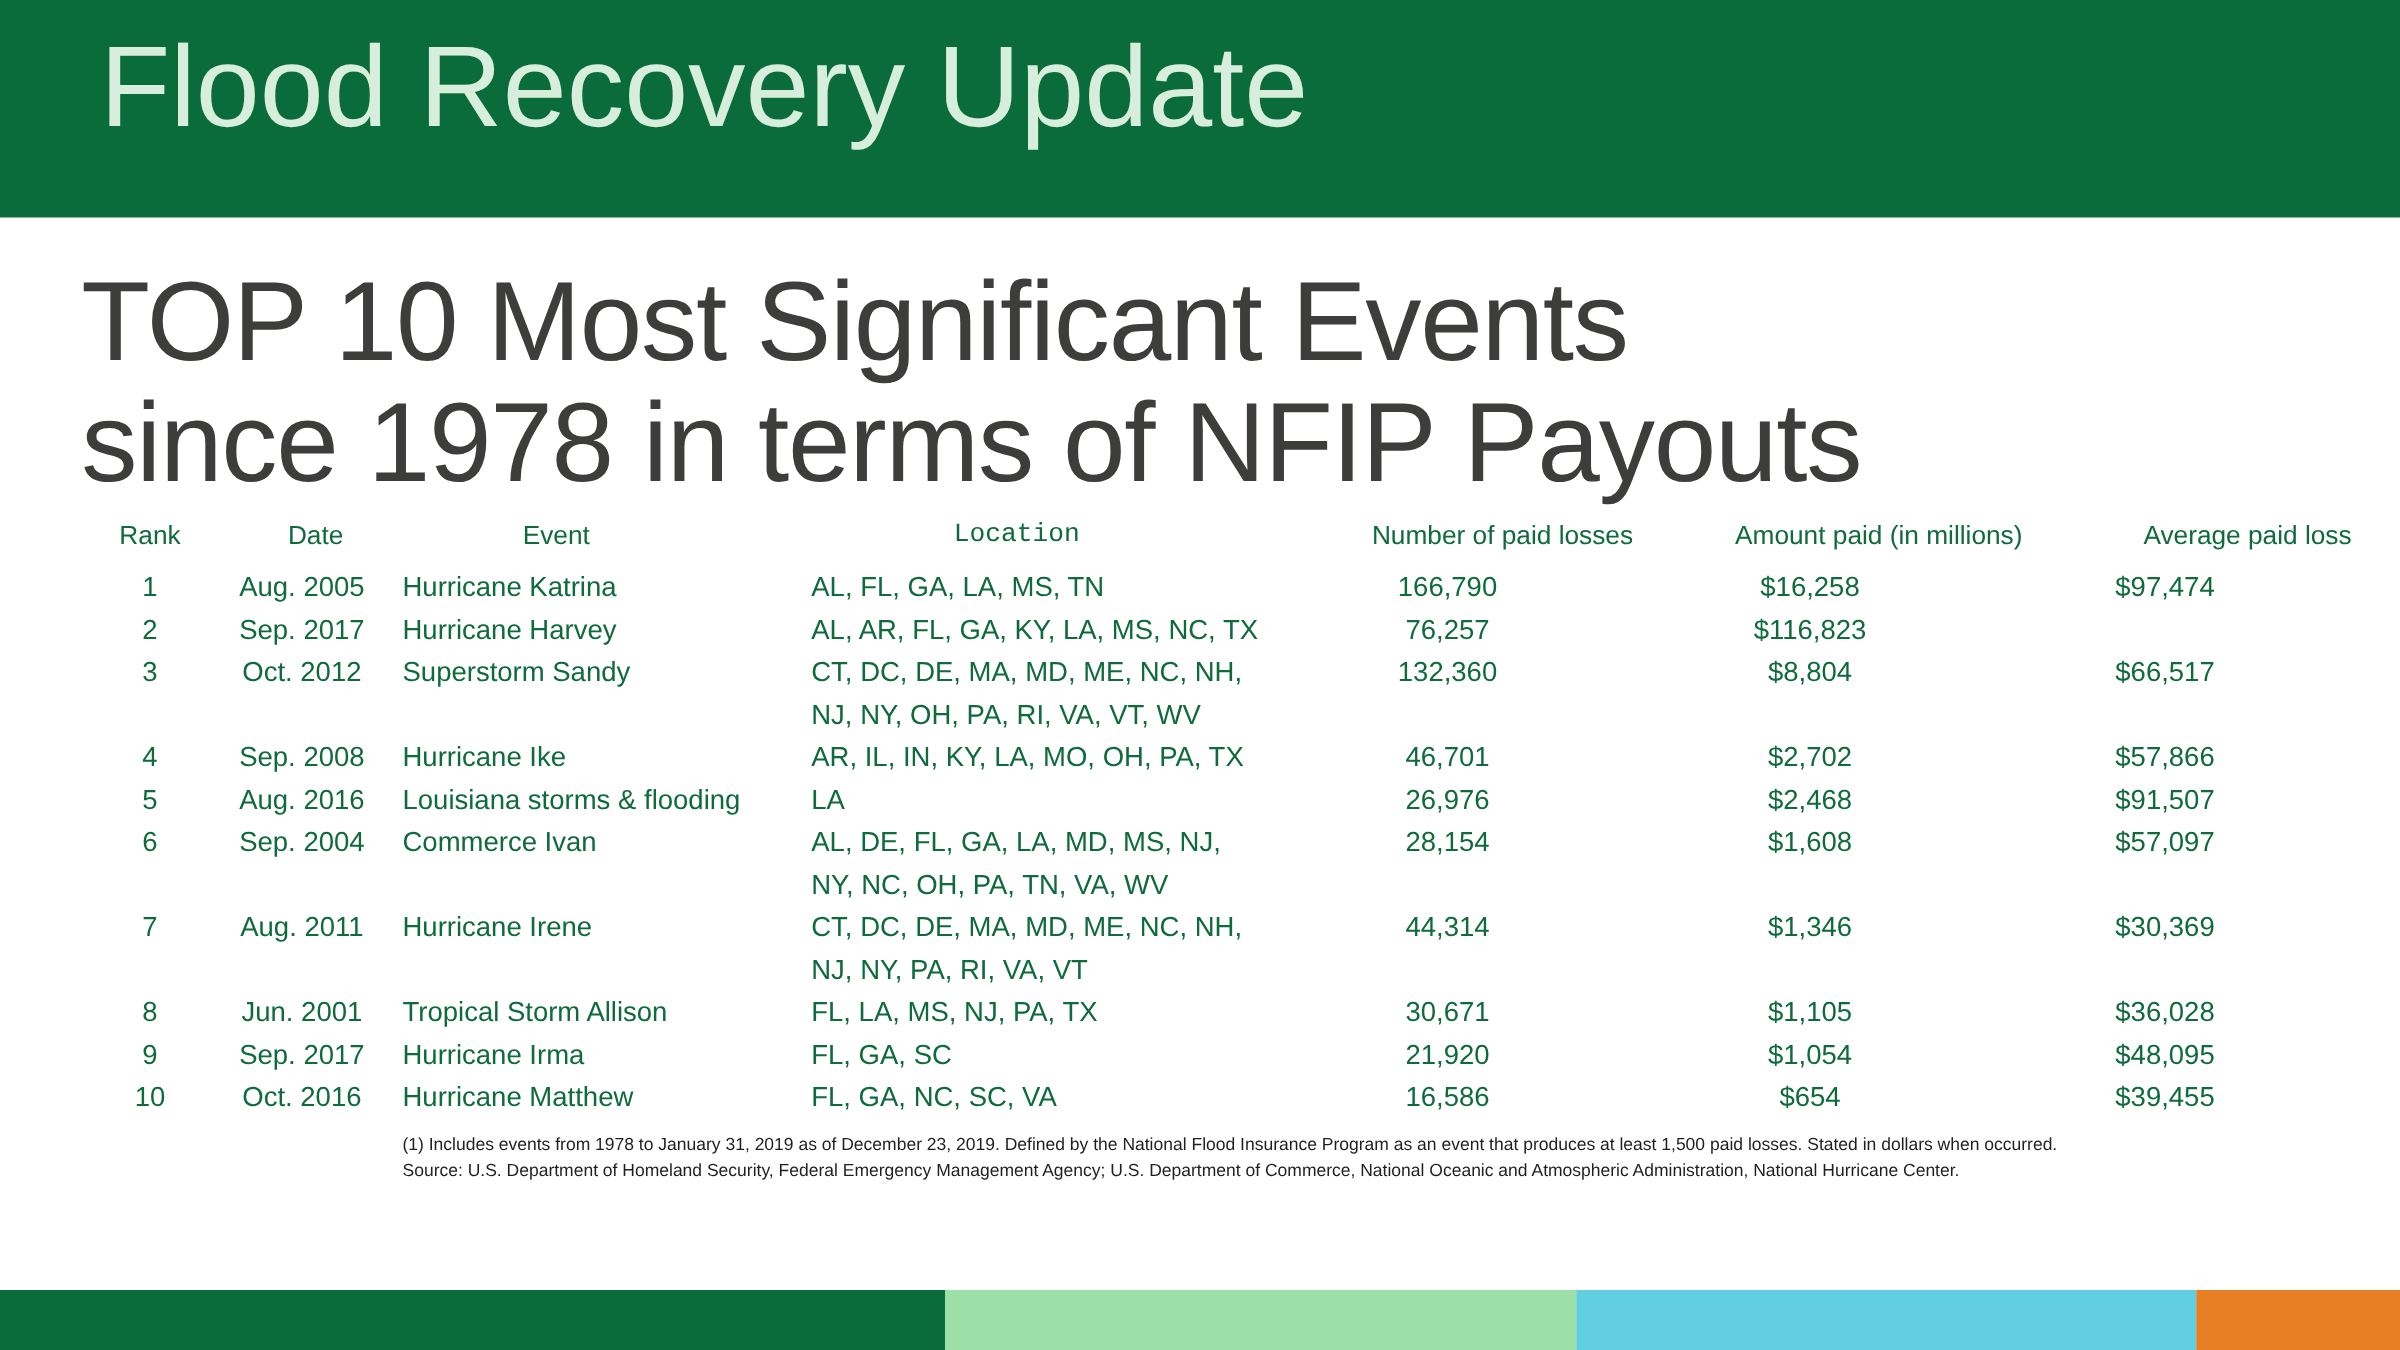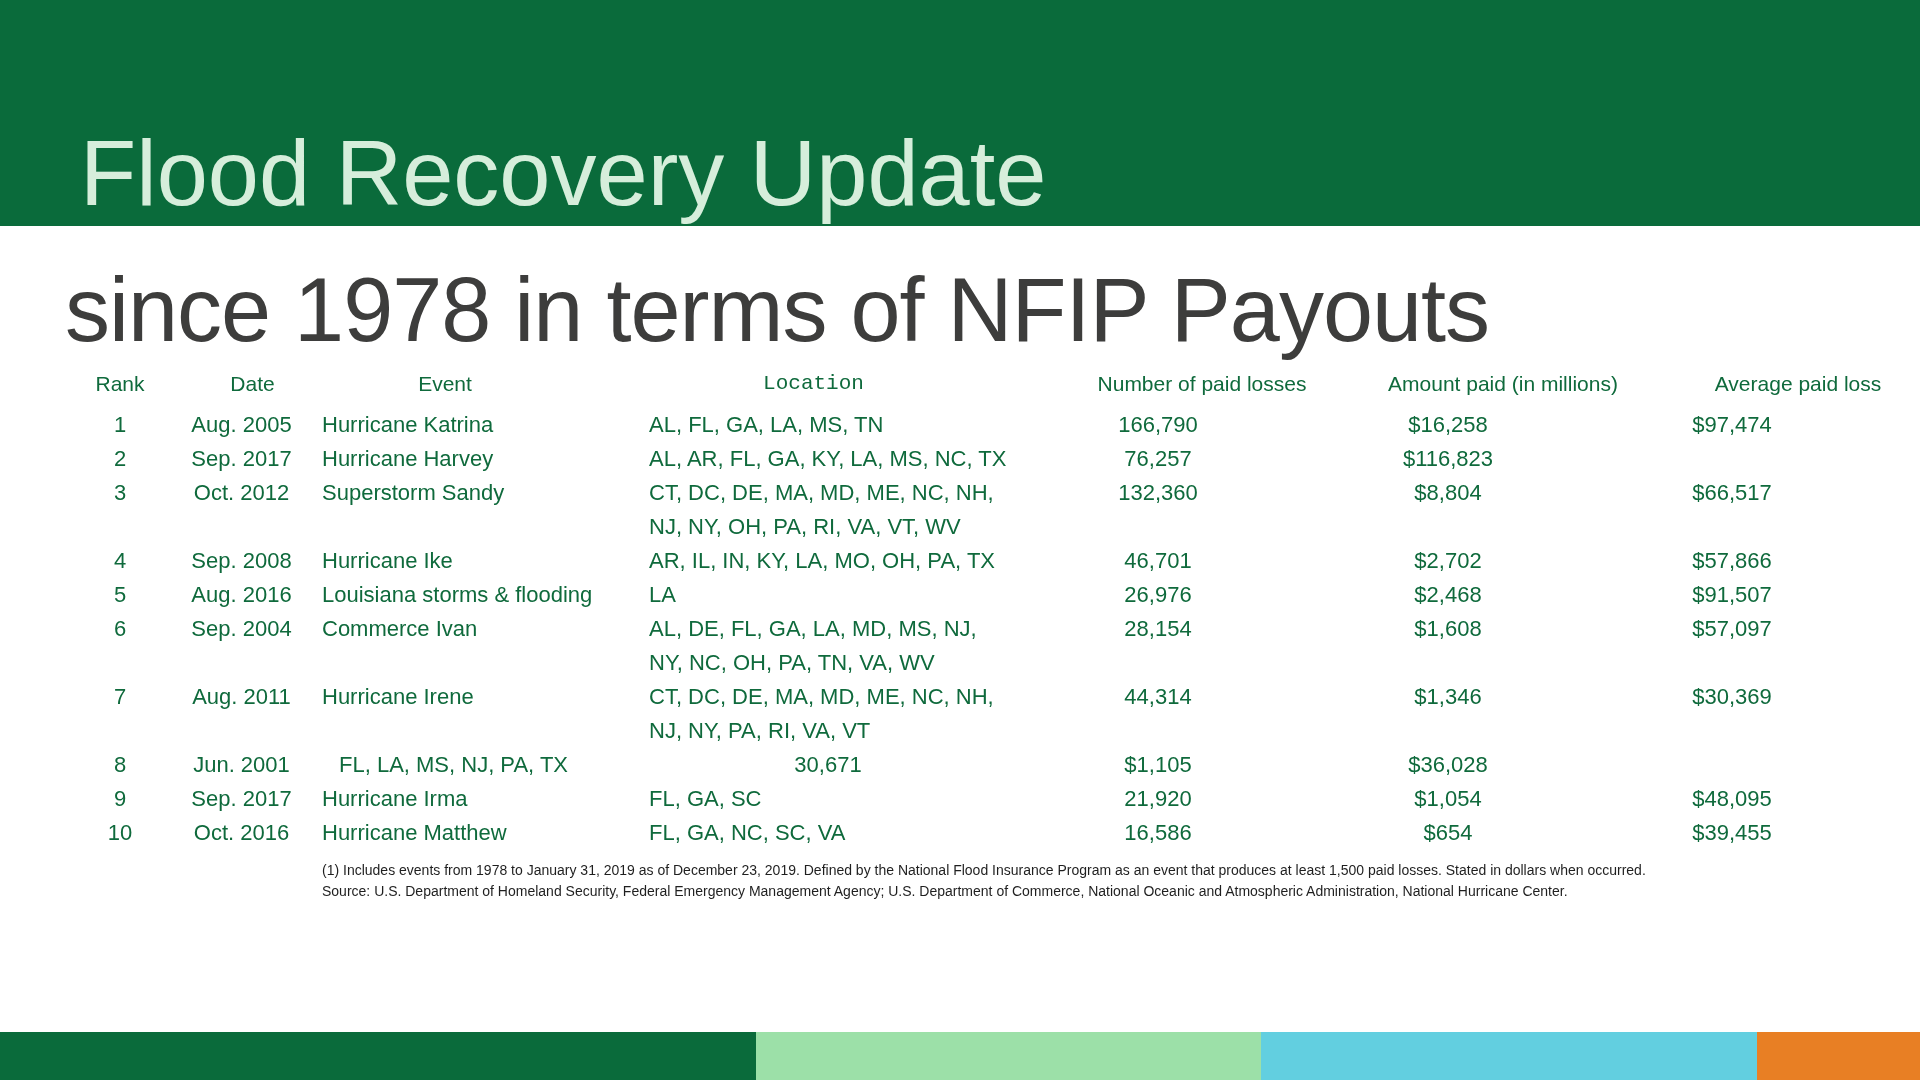--- a/index.html
+++ b/index.html
@@ -6,23 +6,23 @@
   html, body {
     width: 1920px; height: 1080px;
     overflow: hidden;
     background: #ffffff;
     font-family: "Liberation Sans", sans-serif;
   }
   .slide { position: relative; width: 1920px; height: 1080px; background: #fff; }
 
   
   .header-band {
-    height: 226px;
+    height: 174px;
     background: var(--brand-green, #0a6b3b);
-    display: flex; align-items: flex-end;
+    display: flex; align-items: flex-start;
     padding: 18px 0 0 80px;
   }
   .header-band h1 {
     color: var(--mint, #d6eedb);
     font-size: 92px; font-weight: 400; letter-spacing: 0px;
   }
 
   
   .main-title {
     margin: 36px 0 0 65px;
@@ -69,20 +69,21 @@
 </head>
 <body>
 
 <div class="slide">
 
   <div class="header-band">
     <h1>Flood Recovery Update</h1>
   </div>
 
   <div class="main-title">
+    <div>TOP 10 Most Significant Events</div>
     <div>since 1978 in terms of NFIP Payouts</div>
   </div>
 
   <div class="ptable">
     <div class="thead">
       <div class="hcell">Rank</div>
       <div class="hcell">Date</div>
       <div class="hcell h-event">Event</div>
       <div class="hcell h-loc">Location</div>
       <div class="hcell">Number of paid losses</div>
@@ -165,20 +166,21 @@
             <div>CT, DC, DE, MA, MD, ME, NC, NH,</div>
             <div>NJ, NY, PA, RI, VA, VT</div>
           </div>
           <div class="cell c-num">44,314</div>
           <div class="cell c-num">$1,346</div>
           <div class="cell c-num">$30,369</div>
         </div>
         <div class="trow">
           <div class="cell c-rank">8</div>
           <div class="cell c-date">Jun. 2001</div>
+          <div class="cell c-event">Tropical Storm Allison</div>
           <div class="cell c-loc">
             <div>FL, LA, MS, NJ, PA, TX</div>
           </div>
           <div class="cell c-num">30,671</div>
           <div class="cell c-num">$1,105</div>
           <div class="cell c-num">$36,028</div>
         </div>
         <div class="trow">
           <div class="cell c-rank">9</div>
           <div class="cell c-date">Sep. 2017</div>

